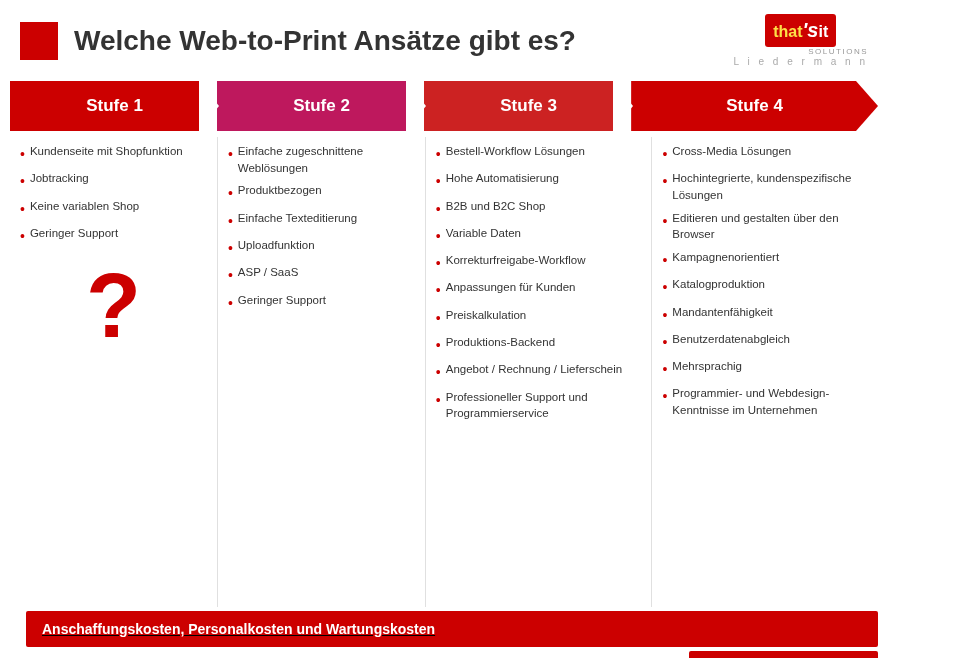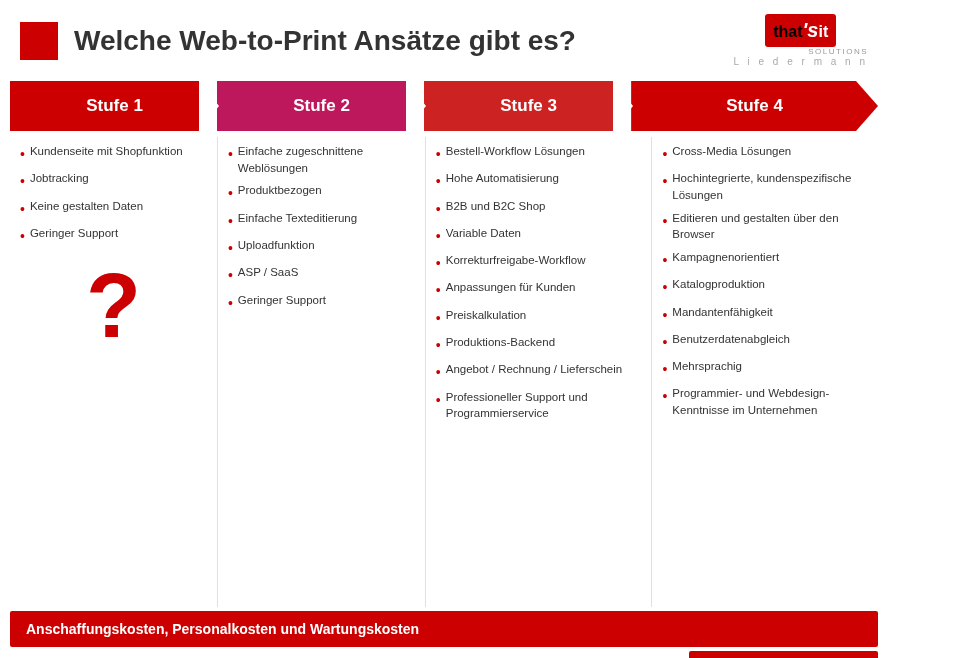--- a/index.html
+++ b/index.html
@@ -135,26 +135,27 @@
     }
 
     .bullet-text {
       font-size: 11.5px;
       color: #333;
     }
 
     
     .bottom-bar {
       background: #cc0000;
-      margin: 4px 10px 4px 10px;
+      margin: 4px 10px 4px 26px;
       height: 36px;
       display: flex;
       align-items: center;
       padding: 0 16px;
       border-radius: 2px;
+      text-decoration: underline;
     }
 
     .bottom-bar-text {
       color: #fff;
       font-size: 14px;
       font-weight: bold;
     }
 
     
     .footer {
@@ -182,21 +183,21 @@
     .logo-inner {
       background: #cc0000;
       padding: 5px 8px 5px 8px;
       border-radius: 3px;
       display: flex;
       align-items: baseline;
       position: relative;
     }
 
     .logo-that {
-      color: #000000;
+      color: #fde047;
       font-size: 16px;
       font-weight: 900;
       text-align: right;
     }
 
     .logo-apostrophe-s {
       color: #fff;
       font-size: 20px;
       font-weight: 900;
       font-style: italic;
@@ -281,21 +282,21 @@
           <div class="bullet-item">
             <span class="bullet">•</span>
             <span class="bullet-text">Kundenseite mit Shopfunktion</span>
           </div>
           <div class="bullet-item">
             <span class="bullet">•</span>
             <span class="bullet-text">Jobtracking</span>
           </div>
           <div class="bullet-item">
             <span class="bullet">•</span>
-            <span class="bullet-text">Keine gestalten Daten</span>
+            <span class="bullet-text">Keine variablen Shop</span>
           </div>
           <div class="bullet-item">
             <span class="bullet">•</span>
             <span class="bullet-text">Geringer Support</span>
           </div>
         </div>
 
       <div class="qmark-container">
         <span class="qmark-symbol">?</span>
       </div>

